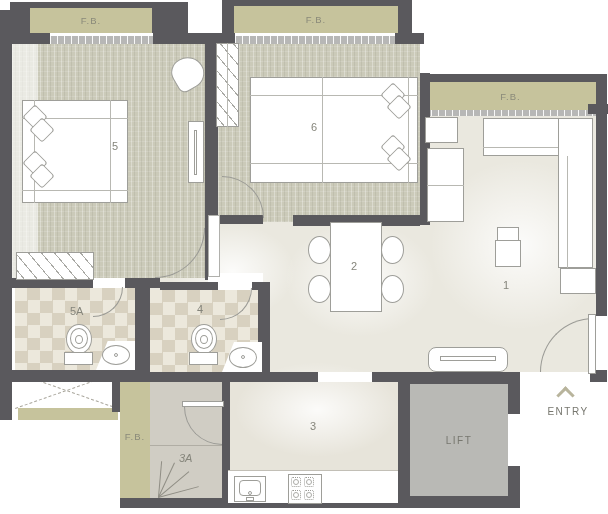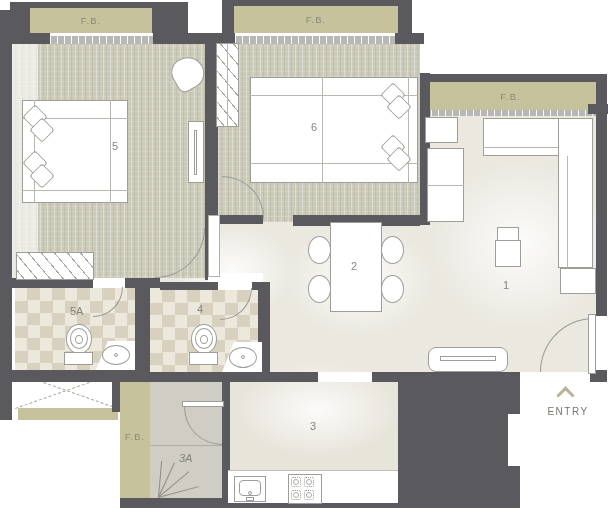--- a/index.html
+++ b/index.html
@@ -55,20 +55,23 @@
   <div class="checker" style="left:15px;top:288px;width:120px;height:82px;"></div>
   <div class="checker" style="left:150px;top:290px;width:108px;height:82px;"></div>
   <div class="util" style="left:150px;top:382px;width:72px;height:118px;"></div>
   <div class="olive" style="left:120px;top:378px;width:30px;height:128px;"></div>
   <div style="left:15px;top:372px;width:103px;height:36px;background:#fff;"></div>
   <div class="dash" style="left:15px;top:372px;width:109px;transform:rotate(19.3deg);"></div>
   <div class="dash" style="left:15px;top:408px;width:109px;transform:rotate(-19.3deg);"></div>
   <div class="olive" style="left:18px;top:408px;width:100px;height:12px;"></div>
 
   <div class="wall" style="left:398px;top:372px;width:122px;height:136px;"></div>
+  <div style="left:410px;top:384px;width:98px;height:112px;background:#b9b9b5;display:flex;align-items:center;justify-content:center;">
+    <div class="big" style="position:static;">LIFT</div>
+  </div>
   <div style="left:508px;top:414px;width:12px;height:52px;background:#fff;"></div>
 
   <div class="wall" style="left:10px;top:2px;width:178px;height:6px;"></div>
   <div class="wall" style="left:10px;top:2px;width:20px;height:31px;"></div>
   <div class="wall" style="left:152px;top:2px;width:36px;height:31px;"></div>
   <div class="olive" style="left:30px;top:8px;width:122px;height:25px;display:flex;align-items:center;justify-content:center;">
     <div class="fbl" style="position:static;">F.B.</div>
   </div>
   <div class="wall" style="left:222px;top:0px;width:190px;height:6px;"></div>
   <div class="wall" style="left:222px;top:0px;width:12px;height:33px;"></div>

